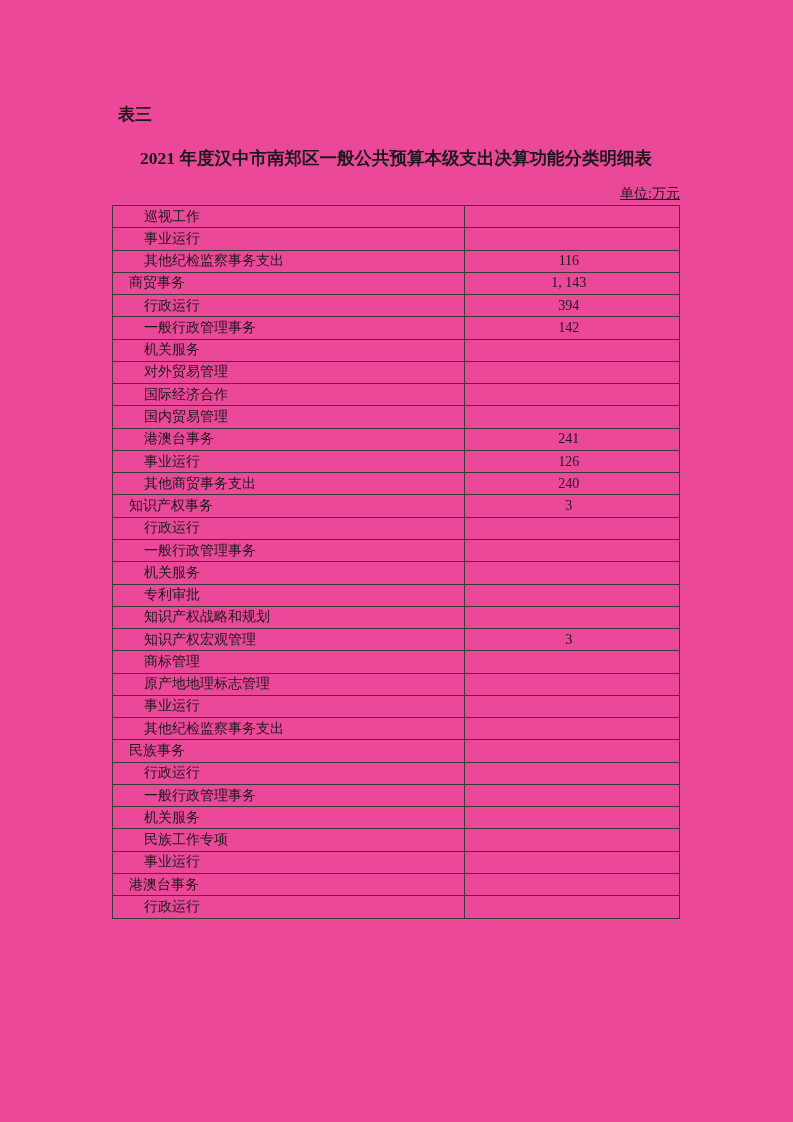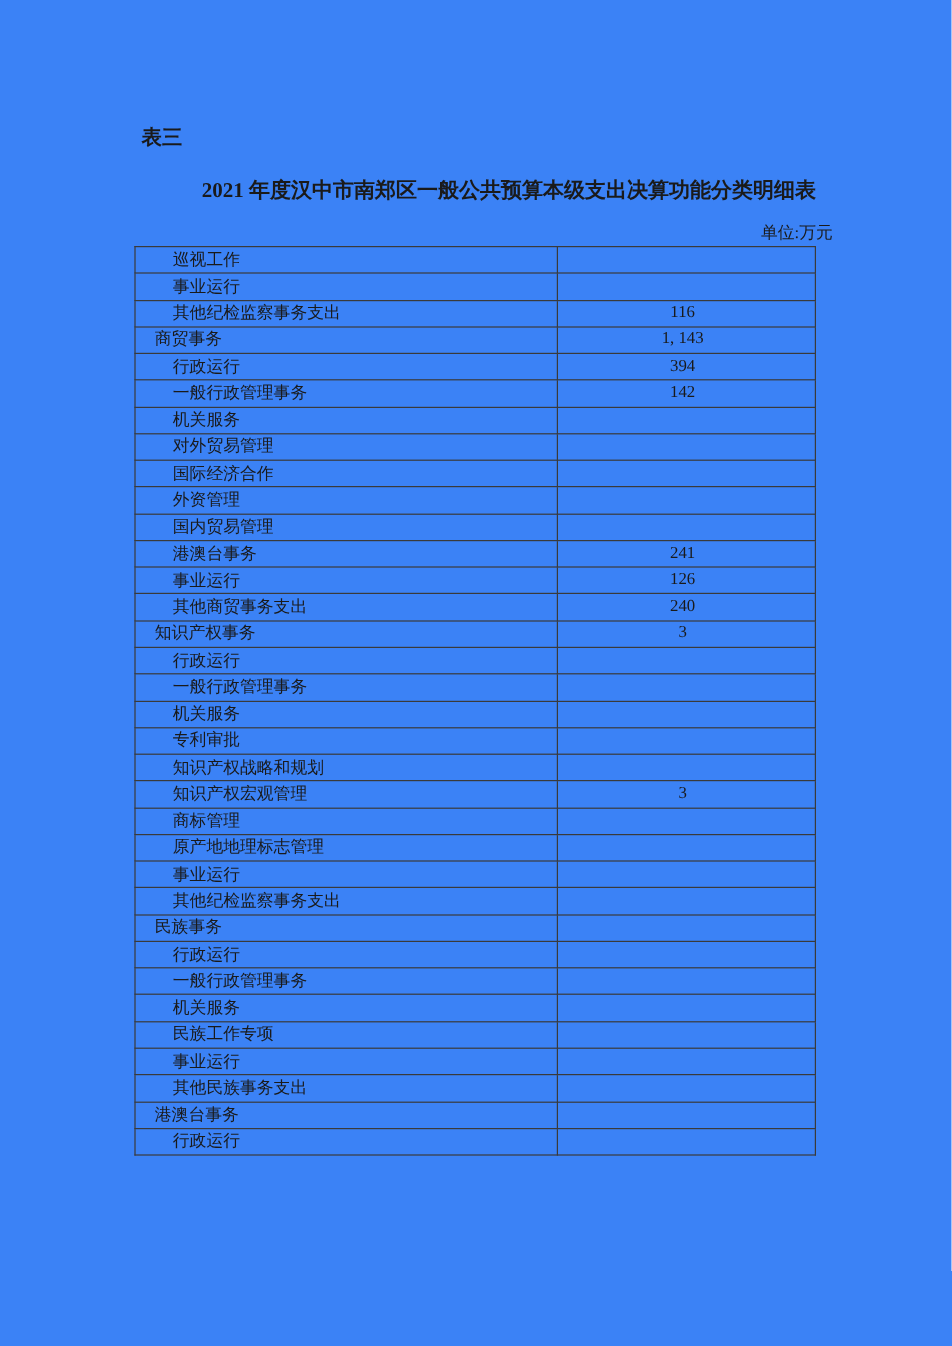--- a/index.html
+++ b/index.html
@@ -1,47 +1,48 @@
 <!DOCTYPE html>
 <html><head>
 <meta charset="utf-8">
 <style>
   * { margin: 0; padding: 0; box-sizing: border-box; }
   html, body { background: #ffffff; }
   .page {
     position: relative;
     width: 793px;
     height: 1122px;
-    background: #3b82f6;
+    background: #ec4899;
     font-family: "Liberation Serif", "DejaVu Serif", serif;
     color: #1a1a1a;
     overflow: hidden;
   }
   .table-label {
     position: absolute;
     left: 118px;
     top: 103px;
     font-size: 17px;
     font-weight: bold;
   }
   .doc-title {
     position: absolute;
     left: 112px;
     top: 146px;
     width: 568px;
     font-size: 17.5px;
     font-weight: bold;
-    text-align: right;
+    text-align: center;
     white-space: nowrap;
   }
   .unit-label {
     position: absolute;
-    right: 99px;
+    right: 113px;
     top: 185px;
     font-size: 14px;
+    text-decoration: underline;
   }
   table.budget-table {
     position: absolute;
     left: 112px;
     top: 205px;
     width: 568px;
     border-collapse: collapse;
     table-layout: fixed;
   }
   table.budget-table td {
@@ -99,24 +100,20 @@
         </tr>
         <tr>
           <td class="col-category indent-2">对外贸易管理</td>
           <td class="col-amount"></td>
         </tr>
         <tr>
           <td class="col-category indent-2">国际经济合作</td>
           <td class="col-amount"></td>
         </tr>
         <tr>
-          <td class="col-category indent-2">外资管理</td>
-          <td class="col-amount"></td>
-        </tr>
-        <tr>
           <td class="col-category indent-2">国内贸易管理</td>
           <td class="col-amount"></td>
         </tr>
         <tr>
           <td class="col-category indent-2">港澳台事务</td>
           <td class="col-amount">241</td>
         </tr>
         <tr>
           <td class="col-category indent-2">事业运行</td>
           <td class="col-amount">126</td>
@@ -184,24 +181,20 @@
         <tr>
           <td class="col-category indent-2">机关服务</td>
           <td class="col-amount"></td>
         </tr>
         <tr>
           <td class="col-category indent-2">民族工作专项</td>
           <td class="col-amount"></td>
         </tr>
         <tr>
           <td class="col-category indent-2">事业运行</td>
-          <td class="col-amount"></td>
-        </tr>
-        <tr>
-          <td class="col-category indent-2">其他民族事务支出</td>
           <td class="col-amount"></td>
         </tr>
         <tr>
           <td class="col-category indent-1">港澳台事务</td>
           <td class="col-amount"></td>
         </tr>
         <tr>
           <td class="col-category indent-2">行政运行</td>
           <td class="col-amount"></td>
         </tr>

